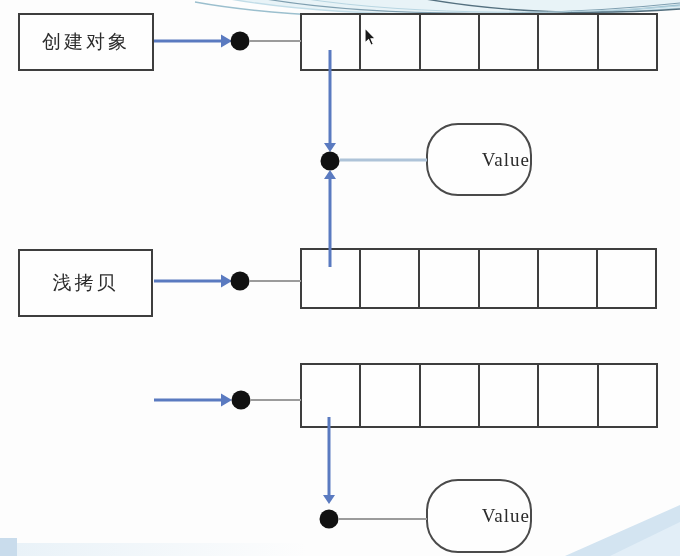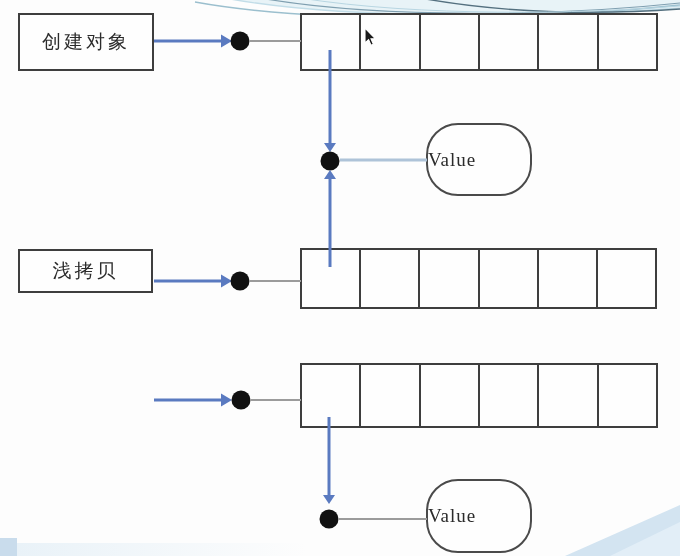--- a/index.html
+++ b/index.html
@@ -32,27 +32,27 @@
     background: #fefefe;
     display: flex;
   }
   .cell { flex: 1 1 0; background: #fefefe; }
   .cell + .cell { border-left: 2px solid #3e3e3e; }
   .value-box {
     position: absolute;
     border: 2px solid #4a4a4a;
     border-radius: 32px;
     background: #fefefe;
-    display: flex; align-items: center; justify-content: flex-start;
+    display: flex; align-items: center; justify-content: flex-end;
     font-size: 19px; color: #2b2b2b; letter-spacing: 1px;
   }
   #box-create  { left: 18px;  top: 13px;  width: 136px; height: 58px; }
   #array-create{ left: 300px; top: 13px;  width: 358px; height: 58px; }
   #value-top   { left: 426px; top: 123px; width: 106px; height: 73px; }
-  #box-shallow { left: 18px;  top: 249px; width: 135px; height: 44px; }
+  #box-shallow { left: 18px;  top: 249px; width: 135px; height: 68px; }
   #array-shallow{left: 300px; top: 248px; width: 357px; height: 61px; }
   #box-deep    { left: 18px;  top: 369px; width: 135px; height: 59px; }
   #array-deep  { left: 300px; top: 363px; width: 358px; height: 65px; }
   #value-bottom{ left: 426px; top: 479px; width: 106px; height: 74px; }
   #cursor { position: absolute; left: 364px; top: 27px; width: 13px; height: 20px; }
   #bottom-band {
     position: absolute; left: 17px; top: 543px; width: 290px; height: 13px;
     background: linear-gradient(to right, #e9f2f8, rgba(255,255,255,0));
   }
   #bottom-left-block {

